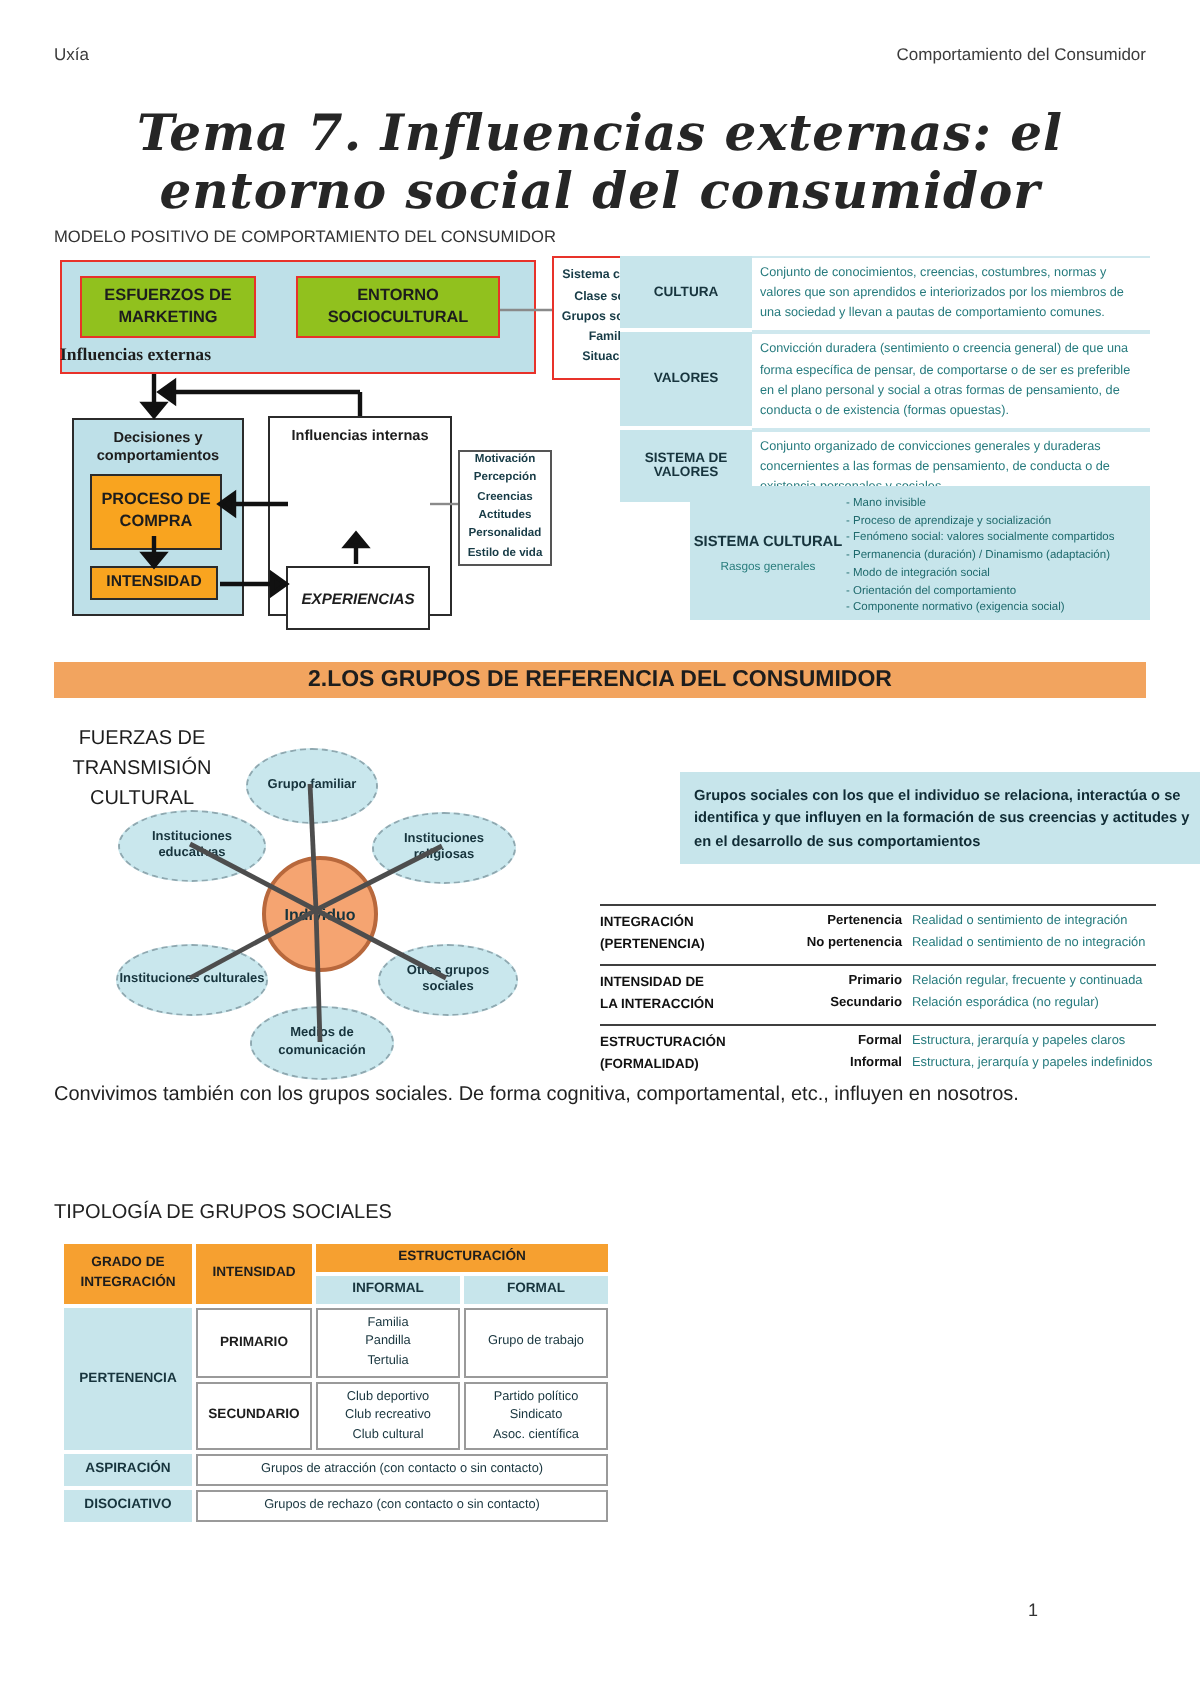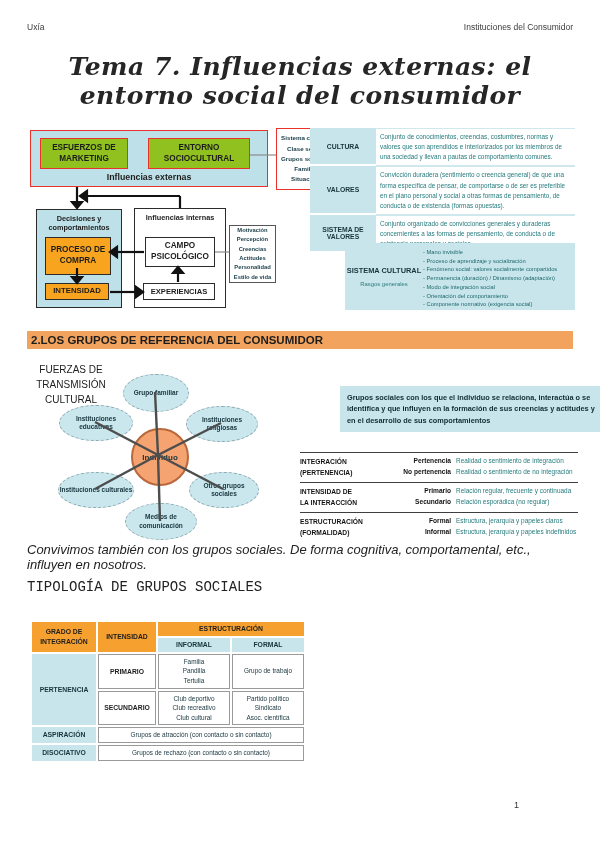--- a/index.html
+++ b/index.html
@@ -30,21 +30,21 @@
          font-weight:bold;font-size:6.2px;line-height:1.65;color:#173b46;}
   .dec{left:6px;top:81px;width:86px;height:99px;background:#BEE0E8;border:1.6px solid #2b2b2b;
        align-items:flex-start;padding-top:4px;font-weight:bold;font-size:7.3px;line-height:1.3;}
   .intb{left:104px;top:80px;width:92px;height:100px;background:#fff;border:1.6px solid #2b2b2b;
         align-items:flex-start;padding-top:4px;font-weight:bold;font-size:7.3px;line-height:1.3;}
   .ob{background:#F9A41F;border:1.6px solid #2b2b2b;font-weight:bold;font-size:8.2px;line-height:1.3;}
   .proc{left:15px;top:109px;width:66px;height:38px;}
   .resp{left:15px;top:155px;width:64px;height:17px;font-size:7.8px;}
   .wb{background:#fff;border:1.6px solid #2b2b2b;font-weight:bold;}
   .campo{left:115px;top:109px;width:70px;height:30px;font-size:8.2px;line-height:1.3;}
-  .expb{left:113px;top:155px;width:72px;height:17px;font-size:7.6px;}
+  .expb{left:113px;top:155px;width:72px;height:32px;font-size:7.6px;font-style:italic;}
   .psy{left:199px;top:97px;width:47px;height:58px;background:#fff;border:1px solid #555;
        font-weight:bold;font-size:5.8px;line-height:1.6;color:#173b46;}
   
   .ct{left:310px;top:128px;width:265px;border-collapse:separate;border-spacing:0;}
   .ct td{vertical-align:middle;}
   .ct .term{width:62px;background:#C7E5EB;font-weight:bold;font-size:6.8px;
             text-align:center;color:#17343d;border-bottom:2px solid #fff;padding:2px;}
   .ct .def{background:#fff;font-size:6.35px;color:#257A7D;line-height:1.6;
            padding:3px 4px;border-top:1px solid #cfe8ee;border-bottom:1px solid #cfe8ee;}
   
@@ -67,65 +67,65 @@
   .defbox{left:308px;top:386px;width:248px;background:#C7E5EB;padding:6px 7px;
           font-weight:bold;font-size:7.35px;line-height:1.55;color:#102b34;margin-left:32px;}
   
   .dims{left:300px;top:452px;width:278px;}
   .dimrow{border-top:1.6px solid #3f3f3f;display:grid;grid-template-columns:82px 64px 1fr;
           column-gap:5px;padding:3px 0 4px 0;}
   .diml{font-weight:bold;font-size:6.7px;line-height:1.65;color:#111;white-space:pre-line;}
   .dimk{font-weight:bold;font-size:6.6px;line-height:1.65;text-align:right;color:#111;}
   .dimv{font-size:6.45px;line-height:1.65;color:#257A7D;}
   
-  .para{left:27px;top:542px;width:550px;font-size:13px;color:#222;font-style:italic;}
+  .para{left:27px;top:542px;width:550px;font-size:10px;color:#222;}
   .bullets{margin-top:4px;}
   .bullets div{padding-left:46px;position:relative;line-height:1.8;}
   .bullets div::before{content:"-";position:absolute;left:28px;}
-  .caption{left:27px;top:579px;font-size:14px;color:#222;font-family:Liberation Mono, monospace;}
+  .caption{left:27px;top:601px;font-size:10px;color:#222;}
   
   .ty{left:30px;top:620px;border-collapse:separate;border-spacing:2px;}
   .ty td{box-sizing:border-box;text-align:center;vertical-align:middle;padding:2px 3px;}
   .to{background:#F6A030;font-weight:bold;font-size:6.8px;color:#1d1d1d;line-height:1.45;}
   .tb{background:#C7E5EB;font-weight:bold;font-size:6.8px;color:#17343d;line-height:1.45;}
   .tw{background:#fff;border:1px solid #9a9a9a;font-size:6.4px;line-height:1.5;color:#17343d;}
   .twb{background:#fff;border:1px solid #9a9a9a;font-weight:bold;font-size:6.8px;}
   .c1{width:64px;}.c2{width:58px;}.c3{width:72px;}.c4{width:72px;}
   .pageno{left:514px;top:800px;font-size:9px;color:#333;}
 </style>
 </head>
 <body>
 
 <div class="page">
 
   <div class="abs hdr" style="left:27px;">Uxía</div>
-  <div class="abs hdr" style="right:27px;">Instituciones del Consumidor</div>
+  <div class="abs hdr" style="right:27px;">Comportamiento del Consumidor</div>
 
   <div class="abs title">Tema 7. Influencias externas: el entorno social del consumidor</div>
 
+  <div class="abs sub" style="top:113px;">MODELO POSITIVO DE COMPORTAMIENTO DEL CONSUMIDOR</div>
 
   <div class="abs d1">
     <div class="box ext"></div>
     <div class="box green g2">ENTORNO SOCIOCULTURAL</div>
     <div class="box green g1">ESFUERZOS DE MARKETING</div>
-    <div class="abs extlabel" style="text-align:center;">Influencias externas</div>
+    <div class="abs extlabel" style="text-align:left;font-family:Liberation Serif, serif;">Influencias externas</div>
     <div class="box noteb" style="flex-direction:column;">
         <div>Sistema cultural</div>
         <div>Clase social</div>
         <div>Grupos sociales</div>
         <div>Familia</div>
         <div>Situación</div>
       </div>
 
     <div class="box dec">Decisiones y comportamientos</div>
     <div class="box ob proc">PROCESO DE COMPRA</div>
     <div class="box ob resp">INTENSIDAD</div>
 
     <div class="box intb">Influencias internas</div>
-    <div class="box wb campo">CAMPO PSICOLÓGICO</div>
     <div class="box wb expb">EXPERIENCIAS</div>
     <div class="box psy" style="flex-direction:column;">
         <div>Motivación</div>
         <div>Percepción</div>
         <div>Creencias</div>
         <div>Actitudes</div>
         <div>Personalidad</div>
         <div>Estilo de vida</div>
       </div>
 
@@ -178,21 +178,21 @@
         <div>Mano invisible</div>
         <div>Proceso de aprendizaje y socialización</div>
         <div>Fenómeno social: valores socialmente compartidos</div>
         <div>Permanencia (duración) / Dinamismo (adaptación)</div>
         <div>Modo de integración social</div>
         <div>Orientación del comportamiento</div>
         <div>Componente normativo (exigencia social)</div>
       </div>
   </div>
 
-  <div class="abs bar" style="top:331px;">2.LOS GRUPOS DE REFERENCIA DEL CONSUMIDOR</div>
+  <div class="abs bar" style="top:331px;text-align:center;">2.LOS GRUPOS DE REFERENCIA DEL CONSUMIDOR</div>
 
   <div class="abs d2">
     <svg width="285" height="182">
       <g stroke="#4d4d4d" stroke-width="2.4">
         <line x1="133" y1="99" x2="130" y2="36"></line>
         <line x1="133" y1="99" x2="70" y2="66"></line>
         <line x1="133" y1="99" x2="196" y2="67"></line>
         <line x1="133" y1="99" x2="70" y2="133"></line>
         <line x1="133" y1="99" x2="198" y2="133"></line>
         <line x1="133" y1="99" x2="135" y2="165"></line>

